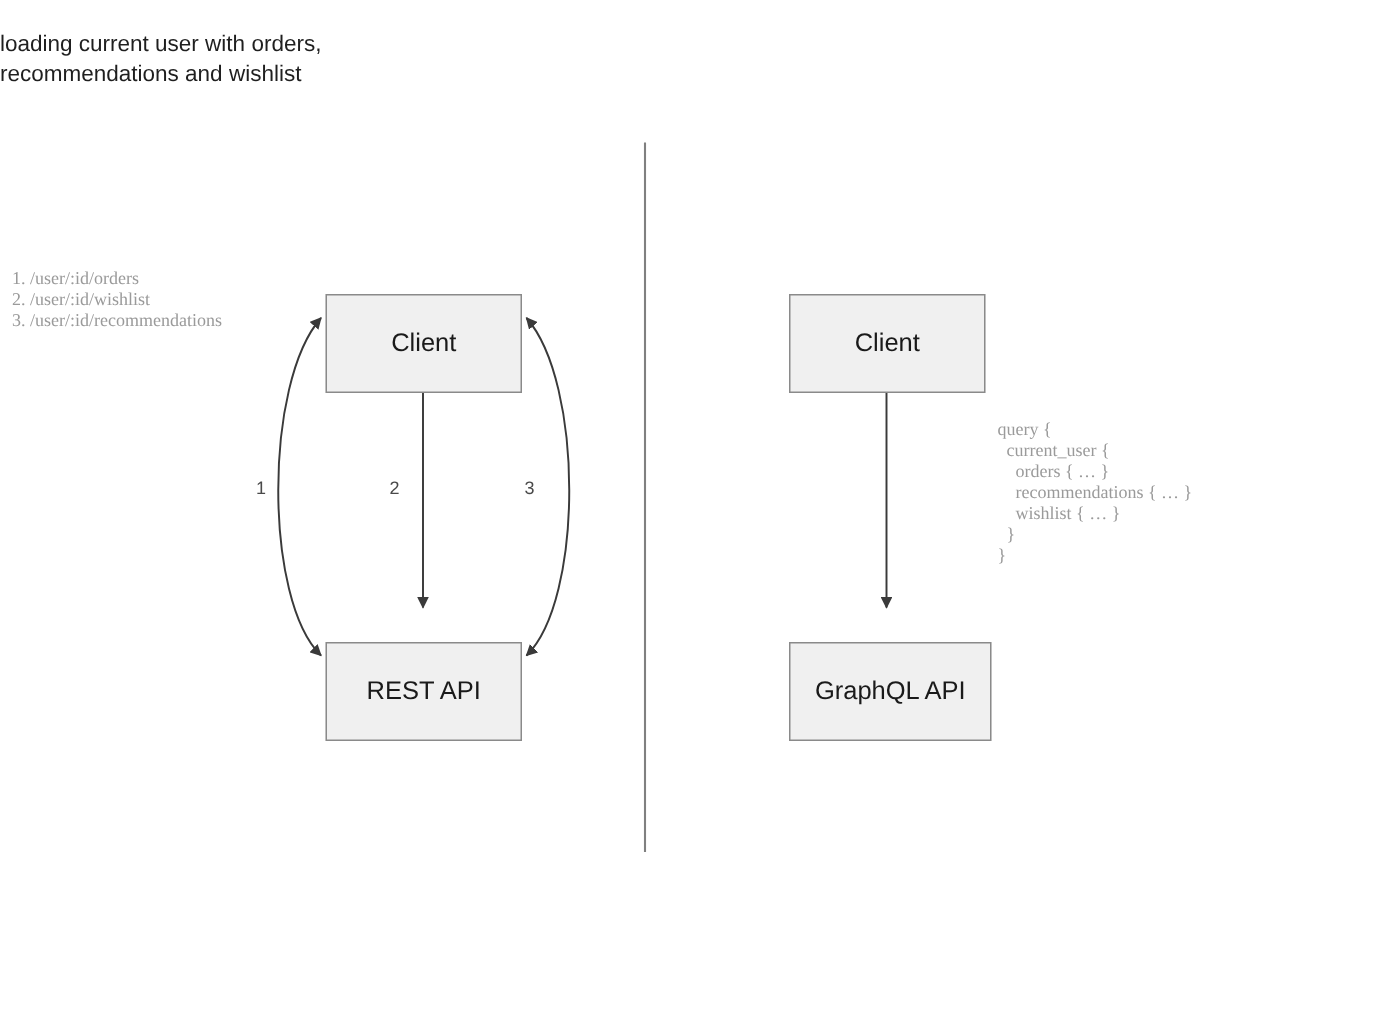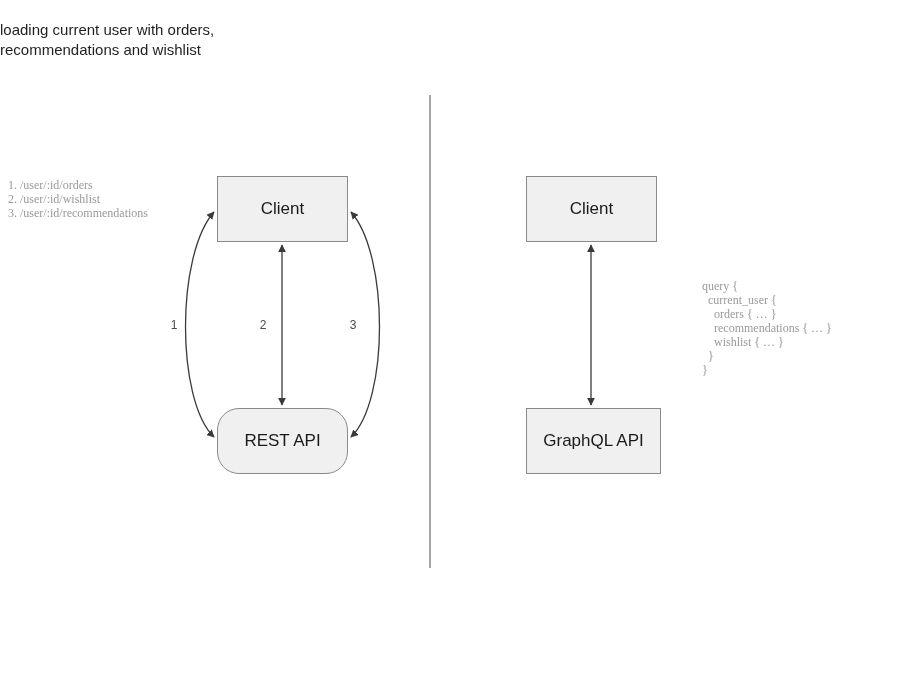--- a/index.html
+++ b/index.html
@@ -37,24 +37,25 @@
   .node-box {
     position: absolute;
     box-sizing: border-box;
     background: #f0f0f0;
     border: 1px solid #8a8a8a;
     display: flex;
     align-items: center;
     justify-content: center;
     font-size: 17px;
     color: #1a1a1a;
+    margin-top: 20px;
   }
 
   #box-rest-client  { left: 217px; top: 176px; width: 131px; height: 66px; }
-  #box-rest-api     { left: 217px; top: 408px; width: 131px; height: 66px; border-radius: 22px; }
+  #box-rest-api     { left: 217px; top: 408px; width: 131px; height: 66px; }
   #box-gql-client   { left: 526px; top: 176px; width: 131px; height: 66px; }
   #box-gql-api      { left: 526px; top: 408px; width: 135px; height: 66px; }
 
   .edge-label {
     position: absolute;
     font-size: 12px;
     color: #4a4a4a;
     text-align: center;
     width: 20px;
   }
@@ -64,21 +65,21 @@
 
   .mono-block {
     position: absolute;
     font-family: Liberation Serif, serif;
     font-size: 12px;
     line-height: 14px;
     color: #9a9a9a;
     white-space: pre;
   }
   #rest-endpoint-list { left: 8px; top: 178px; }
-  #graphql-query      { left: 702px; top: 279px; }
+  #graphql-query      { left: 665px; top: 279px; }
 </style>
 </head>
 <body>
 
 <svg id="canvas" viewBox="0 0 917 689">
   <defs>
     <marker id="arrowEnd" viewBox="0 0 10 10" refX="9" refY="5" markerWidth="6" markerHeight="6" orient="auto-start-reverse">
       <path d="M 0 0 L 10 5 L 0 10 z" fill="#3a3a3a"></path>
     </marker>
     <marker id="arrowStart" viewBox="0 0 10 10" refX="9" refY="5" markerWidth="6" markerHeight="6" orient="auto-start-reverse">

